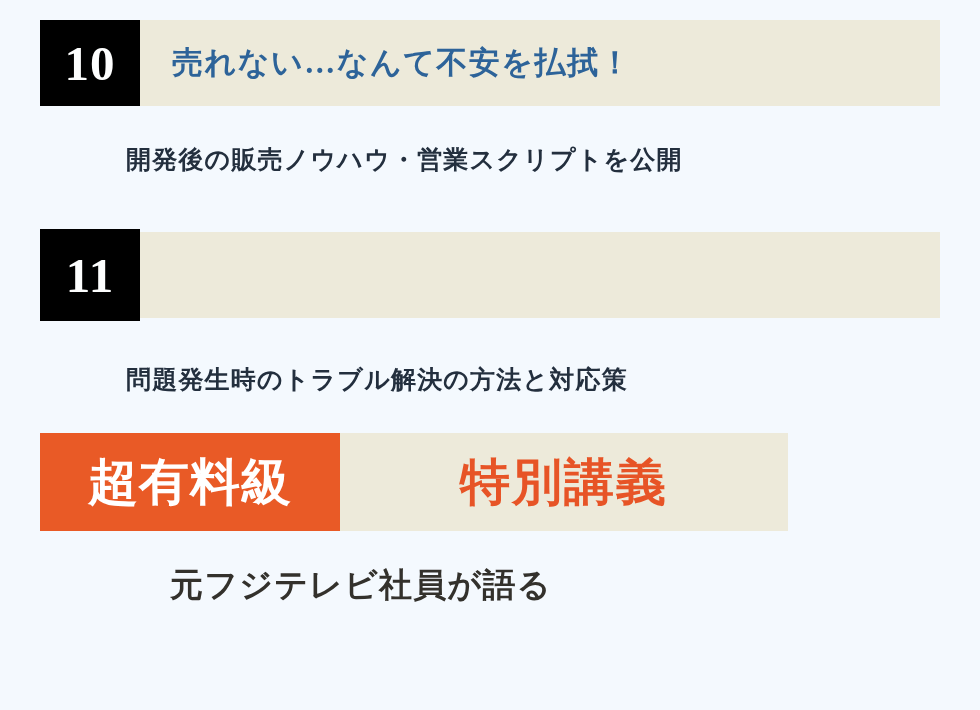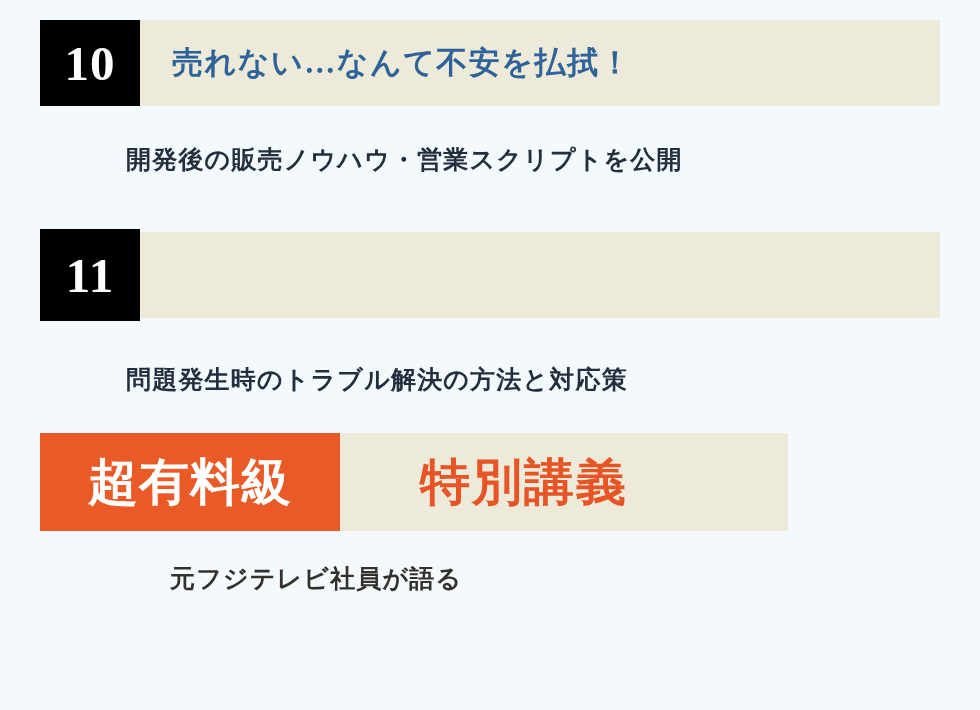--- a/index.html
+++ b/index.html
@@ -100,36 +100,36 @@
     font-size: 50px;
     font-weight: 700;
     letter-spacing: 1px;
     line-height: 1;
     font-family: "Liberation Serif", "DejaVu Serif", serif;
   }
   .special-title-wrap {
     flex: 1 1 auto;
     display: flex;
     align-items: center;
-    padding-left: 80px;
+    padding-left: 120px;
   }
   .special-title {
     color: #e75426;
     font-size: 50px;
     font-weight: 700;
     letter-spacing: 2px;
     line-height: 1;
     font-family: "Liberation Serif", "DejaVu Serif", serif;
   }
   .special-sub {
     position: absolute;
     left: 170px;
     top: 557px;
     color: #33312c;
-    font-size: 25px;
+    font-size: 33px;
     font-weight: 700;
     letter-spacing: 1.2px;
     line-height: 1.72;
     font-family: "Liberation Serif", "DejaVu Serif", serif;
   }
   .special-sub div {
     white-space: nowrap;
   }
 </style>
 </head>

